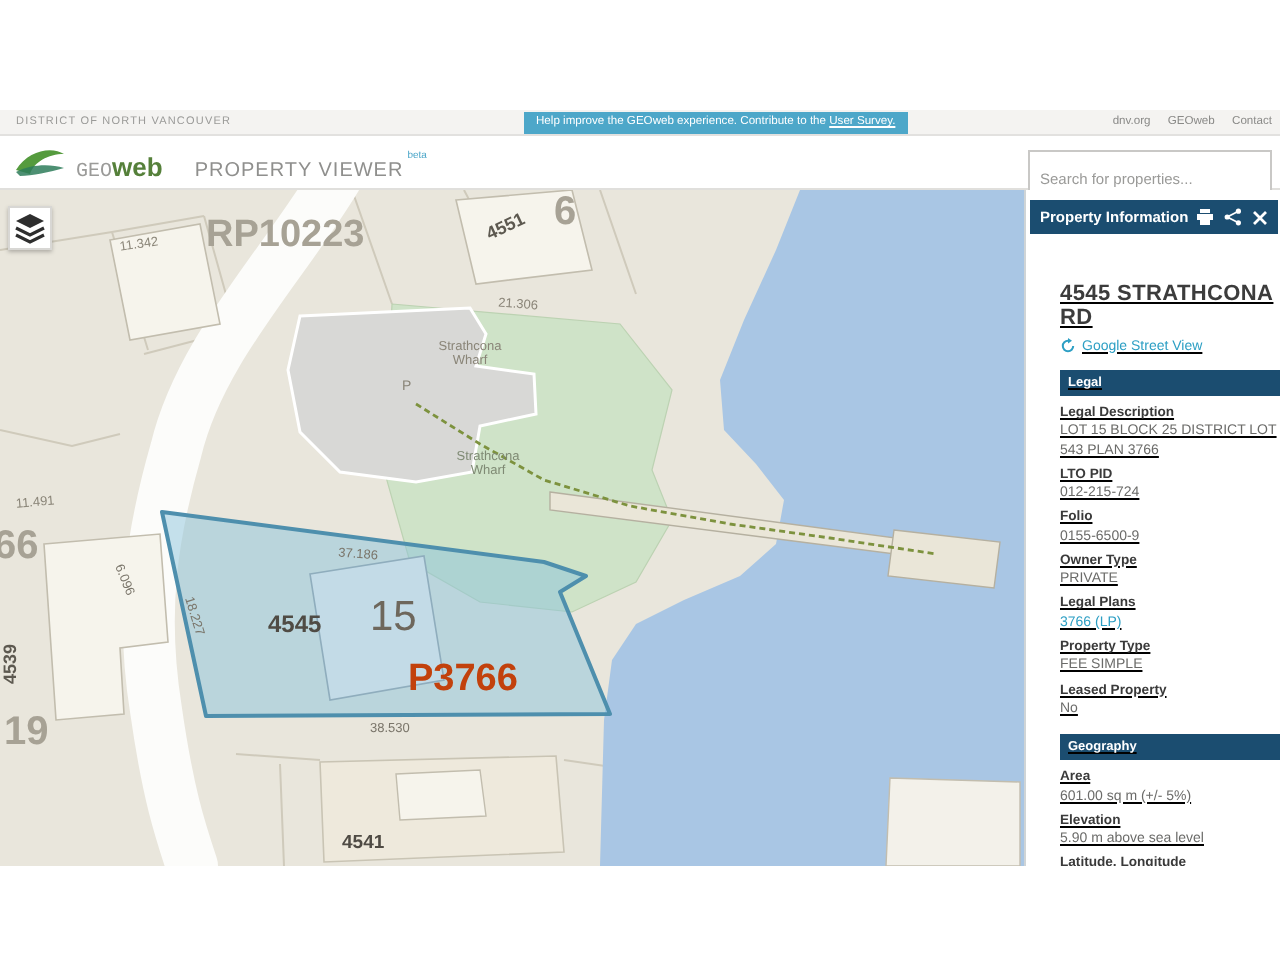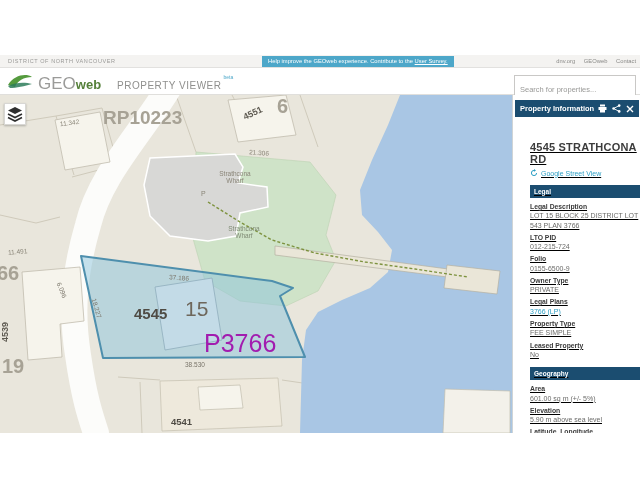--- a/index.html
+++ b/index.html
@@ -11,21 +11,21 @@
   .district-text { position:absolute; left:8px; top:3px; font-size:5.5px; letter-spacing:.6px; color:#9a9a98; }
   .survey-banner { position:absolute; left:262px; top:1px; height:11px; background:#4da7c9; color:#fff; font-size:5.8px; line-height:11px; padding:0 6px; white-space:nowrap; }
   .survey-banner .lnk { text-decoration:underline; cursor:pointer; }
   .top-links { position:absolute; right:4px; top:3px; font-size:5.8px; color:#8a8a88; }
   .top-links span { margin-left:7px; cursor:pointer; }
 
   
   .app-header { position:absolute; left:0; top:68px; width:640px; height:27px; background:#fff; border-bottom:1px solid #e0dfdc; }
   .logo-wrap { position:absolute; left:7px; top:4px; display:flex; align-items:center; }
   .logo-text { margin-left:5px; white-space:nowrap; }
-  .logo-geo { font-size:17px; color:#9b9b99; }
+  .logo-geo { font-size:10px; color:#9b9b99;font-family:Liberation Mono, monospace; }
   .logo-web { font-size:13px; font-weight:bold; color:#55803a; }
   .logo-suffix { font-size:10px; color:#8f8f8d; letter-spacing:.5px; margin-left:16px; }
   .logo-beta { font-size:5px; color:#4da7c9; vertical-align:top; margin-left:2px; }
   .search-input { position:absolute; left:514px; top:7px; width:122px; height:28px; border:1px solid #c9c8c6; font-size:7.5px; padding:0 5px; color:#444; background:#fff; font-family:"Liberation Sans", sans-serif; }
   .search-input::placeholder { color:#9a9a98; }
 
   
   #map { position:absolute; left:0; top:95px; width:512px; height:338px; overflow:hidden; background:#e9e6dc; }
   .map-label { position:absolute; white-space:nowrap; line-height:1.05; font-family:"Liberation Sans", sans-serif; }
   .layers-btn { position:absolute; left:4px; top:8px; width:22px; height:22px; background:#fff; border:1px solid #d8d7d4; box-shadow:0 1px 2px rgba(0,0,0,.25); cursor:pointer; display:flex; align-items:center; justify-content:center; }
@@ -117,23 +117,23 @@
           <div>Wharf</div>
         </div>
         <div class="map-label" style="left: 201px; top: 95px; font-size: 7px; color: rgb(138, 133, 120);">P</div>
         <div class="map-label" style="left: 222px; top: 131px; font-size: 6.5px; color: rgb(127, 138, 116); text-align: center; width: 44px;">
           <div>Strathcona</div>
           <div>Wharf</div>
         </div>
         <div class="map-label" style="left: 169px; top: 180px; font-size: 6.5px; color: rgb(122, 117, 106); transform: rotate(4deg);">37.186</div>
         <div class="map-label" style="left: 86px; top: 210px; font-size: 6.5px; color: rgb(122, 117, 106); transform: rotate(73deg);">18.227</div>
         <div class="map-label" style="left: 53px; top: 192px; font-size: 6.5px; color: rgb(122, 117, 106); transform: rotate(68deg);">6.096</div>
-        <div class="map-label" style="left: 134px; top: 211px; font-size: 15px; color: rgb(79, 75, 68); font-weight: bold;">4545</div>
+        <div class="map-label" style="left: 134px; top: 211px; font-size: 12px; color: rgb(79, 75, 68); font-weight: bold;">4545</div>
         <div class="map-label" style="left: 185px; top: 203px; font-size: 21px; color: rgb(110, 103, 92); font-weight: normal;">15</div>
-        <div class="map-label" style="left: 204px; top: 235px; font-size: 25px; color: #a21caf; font-weight: normal;">P3766</div>
+        <div class="map-label" style="left: 204px; top: 235px; font-size: 19px; color: #c2410c; font-weight: bold;">P3766</div>
         <div class="map-label" style="left: 185px; top: 267px; font-size: 6.5px; color: rgb(122, 117, 106);">38.530</div>
         <div class="map-label" style="left: 8px; top: 154px; font-size: 6.5px; color: rgb(138, 133, 120); transform: rotate(-5deg);">11.491</div>
         <div class="map-label" style="left: -3px; top: 168px; font-size: 20px; color: rgb(167, 162, 149); font-weight: bold;">66</div>
         <div class="map-label" style="left: 1px; top: 247px; font-size: 9px; color: rgb(93, 89, 80); font-weight: bold; transform: rotate(-90deg); transform-origin: 0px 0px;">4539</div>
         <div class="map-label" style="left: 2px; top: 261px; font-size: 20px; color: rgb(167, 162, 149); font-weight: bold;">19</div>
         <div class="map-label" style="left: 151px; top: 322px; font-size: 9.5px; color: rgb(79, 75, 68); font-weight: bold; margin-left: 20px;">4541</div>
       </div>
 
     <div class="layers-btn">
       <svg width="16" height="16" viewBox="0 0 16 16">

